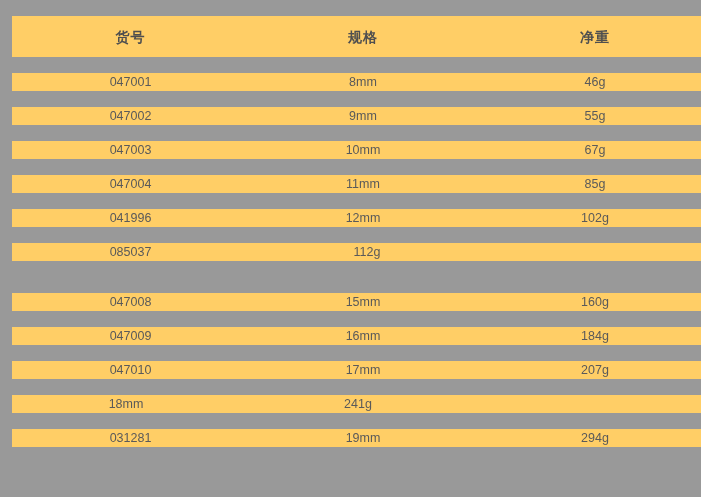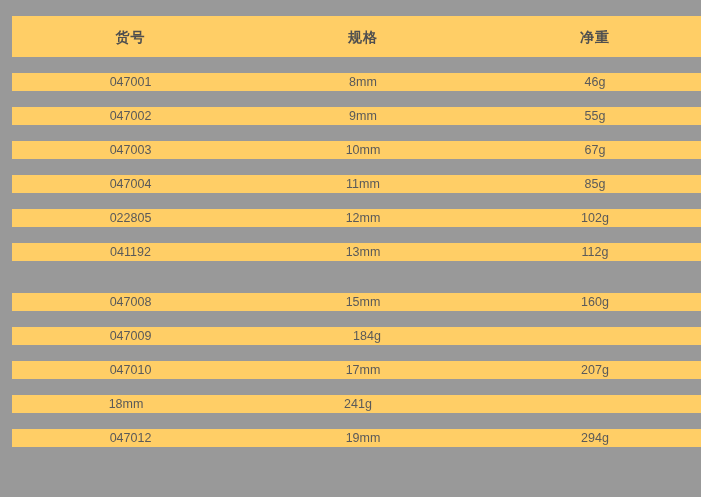--- a/index.html
+++ b/index.html
@@ -114,62 +114,62 @@
   <div class="band band-gap gap-std"></div>
 
   <div class="band band-row data-band">
     <div class="cell col-0">047004</div>
     <div class="cell col-1">11mm</div>
     <div class="cell col-2">85g</div>
   </div>
   <div class="band band-gap gap-std"></div>
 
   <div class="band band-row data-band">
-    <div class="cell col-0">022805</div>
+    <div class="cell col-0">041996</div>
     <div class="cell col-1">12mm</div>
     <div class="cell col-2">102g</div>
   </div>
   <div class="band band-gap gap-std"></div>
 
   <div class="band band-row data-band">
-    <div class="cell col-0">041192</div>
-    <div class="cell col-1">13mm</div>
+    <div class="cell col-0">085037</div>
     <div class="cell col-2">112g</div>
   </div>
   <div class="band band-gap gap-std"></div>
 
   <div class="band band-gap gap-std"></div>
 
   <div class="band band-row data-band">
     <div class="cell col-0">047008</div>
     <div class="cell col-1">15mm</div>
     <div class="cell col-2">160g</div>
   </div>
   <div class="band band-gap gap-std"></div>
 
   <div class="band band-row data-band">
     <div class="cell col-0">047009</div>
+    <div class="cell col-1">16mm</div>
     <div class="cell col-2">184g</div>
   </div>
   <div class="band band-gap gap-std"></div>
 
   <div class="band band-row data-band">
     <div class="cell col-0">047010</div>
     <div class="cell col-1">17mm</div>
     <div class="cell col-2">207g</div>
   </div>
   <div class="band band-gap gap-std"></div>
 
   <div class="band band-row data-band">
     <div class="cell col-1">18mm</div>
     <div class="cell col-2">241g</div>
   </div>
   <div class="band band-gap gap-std"></div>
 
   <div class="band band-row data-band">
-    <div class="cell col-0">047012</div>
+    <div class="cell col-0">031281</div>
     <div class="cell col-1">19mm</div>
     <div class="cell col-2">294g</div>
   </div>
 
   <div class="band band-gap gap-bottom"></div>
 
 </div>
 
 </body></html>

